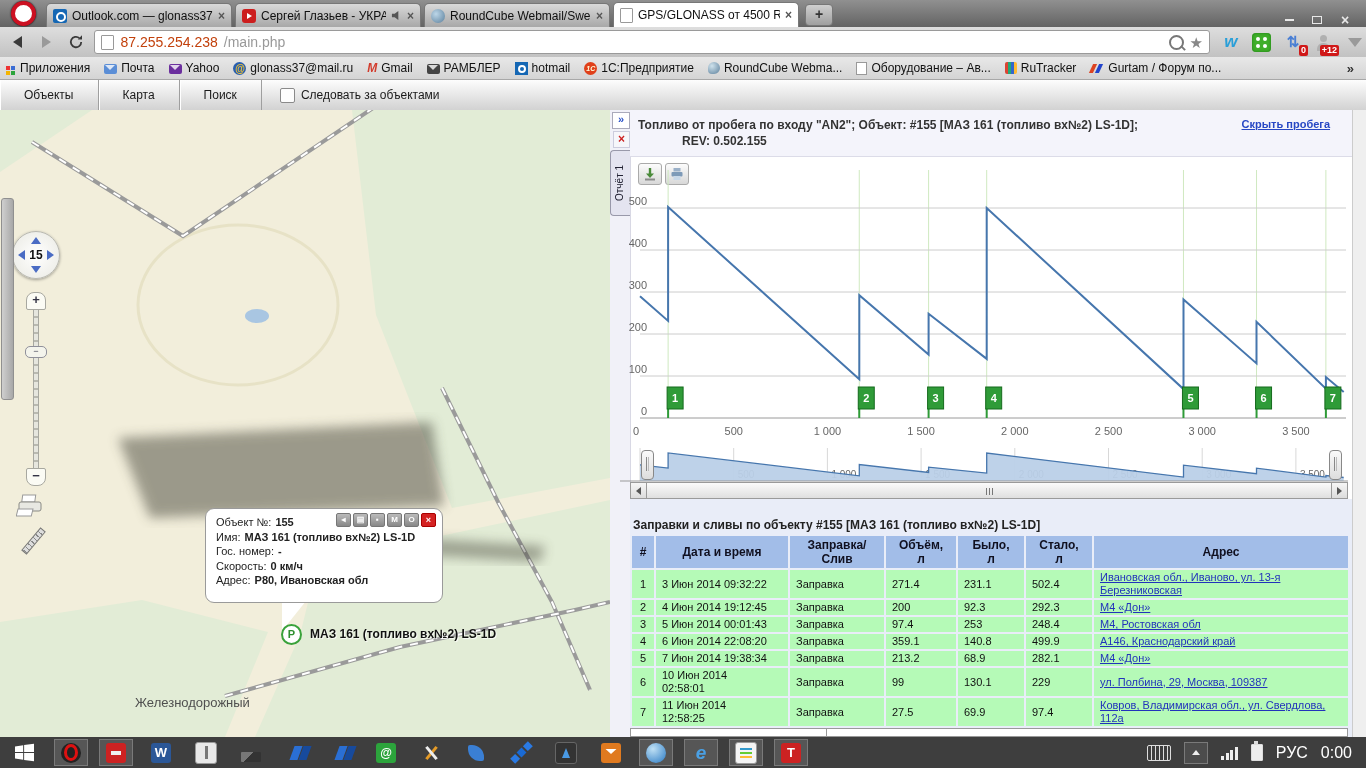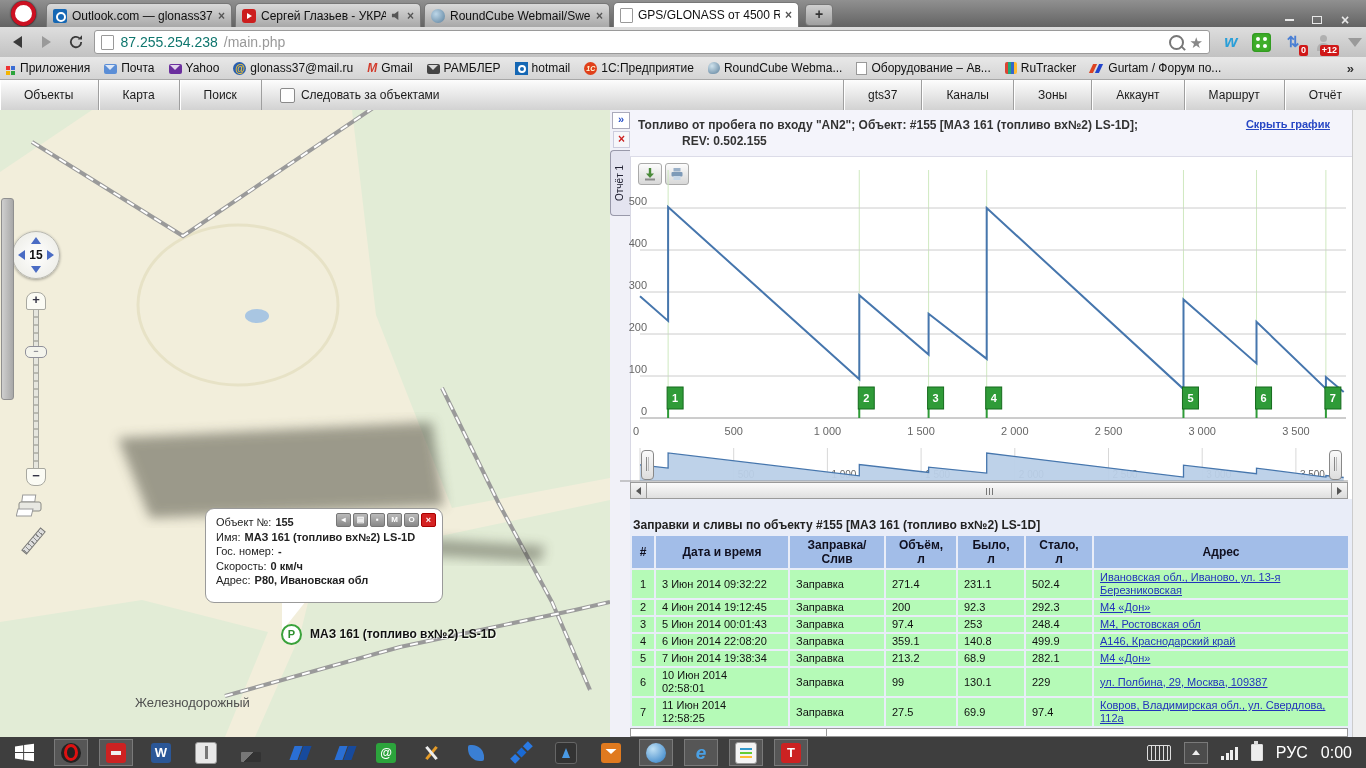--- a/index.html
+++ b/index.html
@@ -30,21 +30,21 @@
   .wmin:after{content:"";width:9px;height:2px;background:#e8e8e8;}
   .wmax:after{content:"";width:8px;height:6px;border:1.5px solid #e8e8e8;}
   .wclose{font-size:14px;}
 
   
   .addrbar{left:0;top:27px;width:1366px;height:30px;background:linear-gradient(#dedede,#c2c2c2);border-bottom:1px solid #9a9a9a;display:flex;align-items:center;}
   .navbtn{width:22px;height:22px;margin-left:7px;display:flex;align-items:center;justify-content:center;}
   .tri-l{width:0;height:0;border-right:9px solid #3a3a3a;border-top:6px solid transparent;border-bottom:6px solid transparent;}
   .tri-r{width:0;height:0;border-left:9px solid #9a9a9a;border-top:6px solid transparent;border-bottom:6px solid transparent;}
   .urlbox{margin-left:8px;width:1110px;height:22px;background:#fff;border:1px solid #9a9a9a;border-radius:3px;display:flex;align-items:center;padding:0 6px;gap:6px;}
-  .url-host{font-size:14px;color:#0f766e;}
+  .url-host{font-size:14px;color:#c2410c;}
   .url-path{font-size:14px;color:#999;}
   .urlbox .spacer{flex:1;}
   .mag{width:11px;height:11px;border:2px solid #777;border-radius:50%;position:relative;}
   .mag:after{content:"";position:absolute;left:9px;top:10px;width:6px;height:2px;background:#777;transform:rotate(45deg);}
   .starg{color:#888;font-size:15px;line-height:15px;}
   .extrow{display:flex;align-items:center;gap:9px;margin-left:10px;}
   .ext{position:relative;width:22px;height:22px;display:flex;align-items:center;justify-content:center;}
   .ext-w{color:#2a9fd8;font-weight:bold;font-size:17px;font-style:italic;}
   .ext-green{width:19px;height:19px;border-radius:4px;background:#3fae2a;box-shadow:inset 0 0 3px #1d7d12;position:relative;}
   .ext-green:after{content:"";position:absolute;left:4px;top:4px;width:4px;height:4px;background:#fff;border-radius:50%;box-shadow:7px 0 0 #fff,0 7px 0 #fff,7px 7px 0 #fff;}
@@ -323,28 +323,20 @@
   </div>
 
   <div class="abs apptb">
     <div class="tb-btn">Объекты</div>
       <div class="tb-btn">Карта</div>
       <div class="tb-btn">Поиск</div>
     <div class="tb-follow">
       <span class="cbx"></span>
       <span>Следовать за объектами</span>
     </div>
-    <div class="tb-right">
-      <div class="tb-btn">gts37</div>
-        <div class="tb-btn">Каналы</div>
-        <div class="tb-btn">Зоны</div>
-        <div class="tb-btn">Аккаунт</div>
-        <div class="tb-btn">Маршрут</div>
-        <div class="tb-btn">Отчёт</div>
-    </div>
   </div>
 
   <div class="abs map">
     <svg width="610" height="627" viewBox="0 0 610 627">
       <defs>
           <filter id="blur6">
             <feGaussianBlur stdDeviation="6"></feGaussianBlur>
           </filter>
         </defs>
       <rect width="610" height="627" fill="#f2eedb"></rect>
@@ -409,21 +401,21 @@
 
   <div class="abs report"></div>
   <div class="abs gutter"></div>
   <div class="abs collapse-btn">»</div>
   <div class="abs rep-close">×</div>
   <div class="abs rep-tab">Отчёт 1</div>
 
   <div class="abs rep-head">
     <div class="rep-title">Топливо от пробега по входу "AN2"; Объект: #155 [МАЗ 161 (топливо вх№2) LS-1D];</div>
     <div class="rep-rev">REV: 0.502.155</div>
-    <div class="hide-link">Скрыть график</div>
+    <div class="hide-link">Скрыть пробега</div>
   </div>
 
   <div class="abs chart-tools">
     <span class="cbtn">
       <svg width="14" height="14" viewBox="0 0 14 14">
           <path d="M7 1v6" stroke="#4a8a3a" stroke-width="2.4"></path>
           <path d="M3 6.5h8L7 11z" fill="#4a8a3a"></path>
           <rect x="2" y="11.5" width="10" height="2" fill="#8a8a8a"></rect>
         </svg>
     </span>

